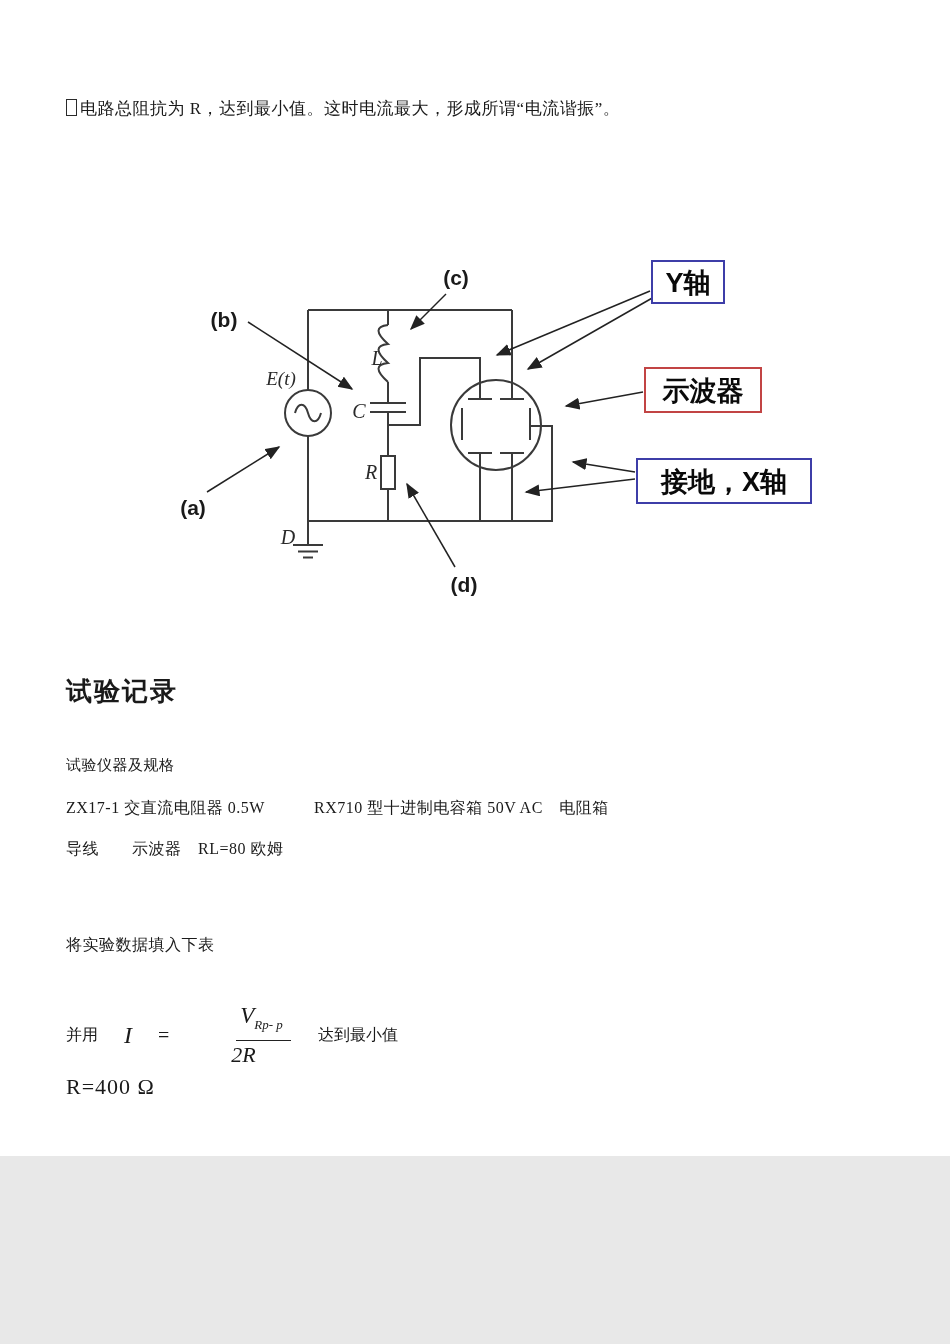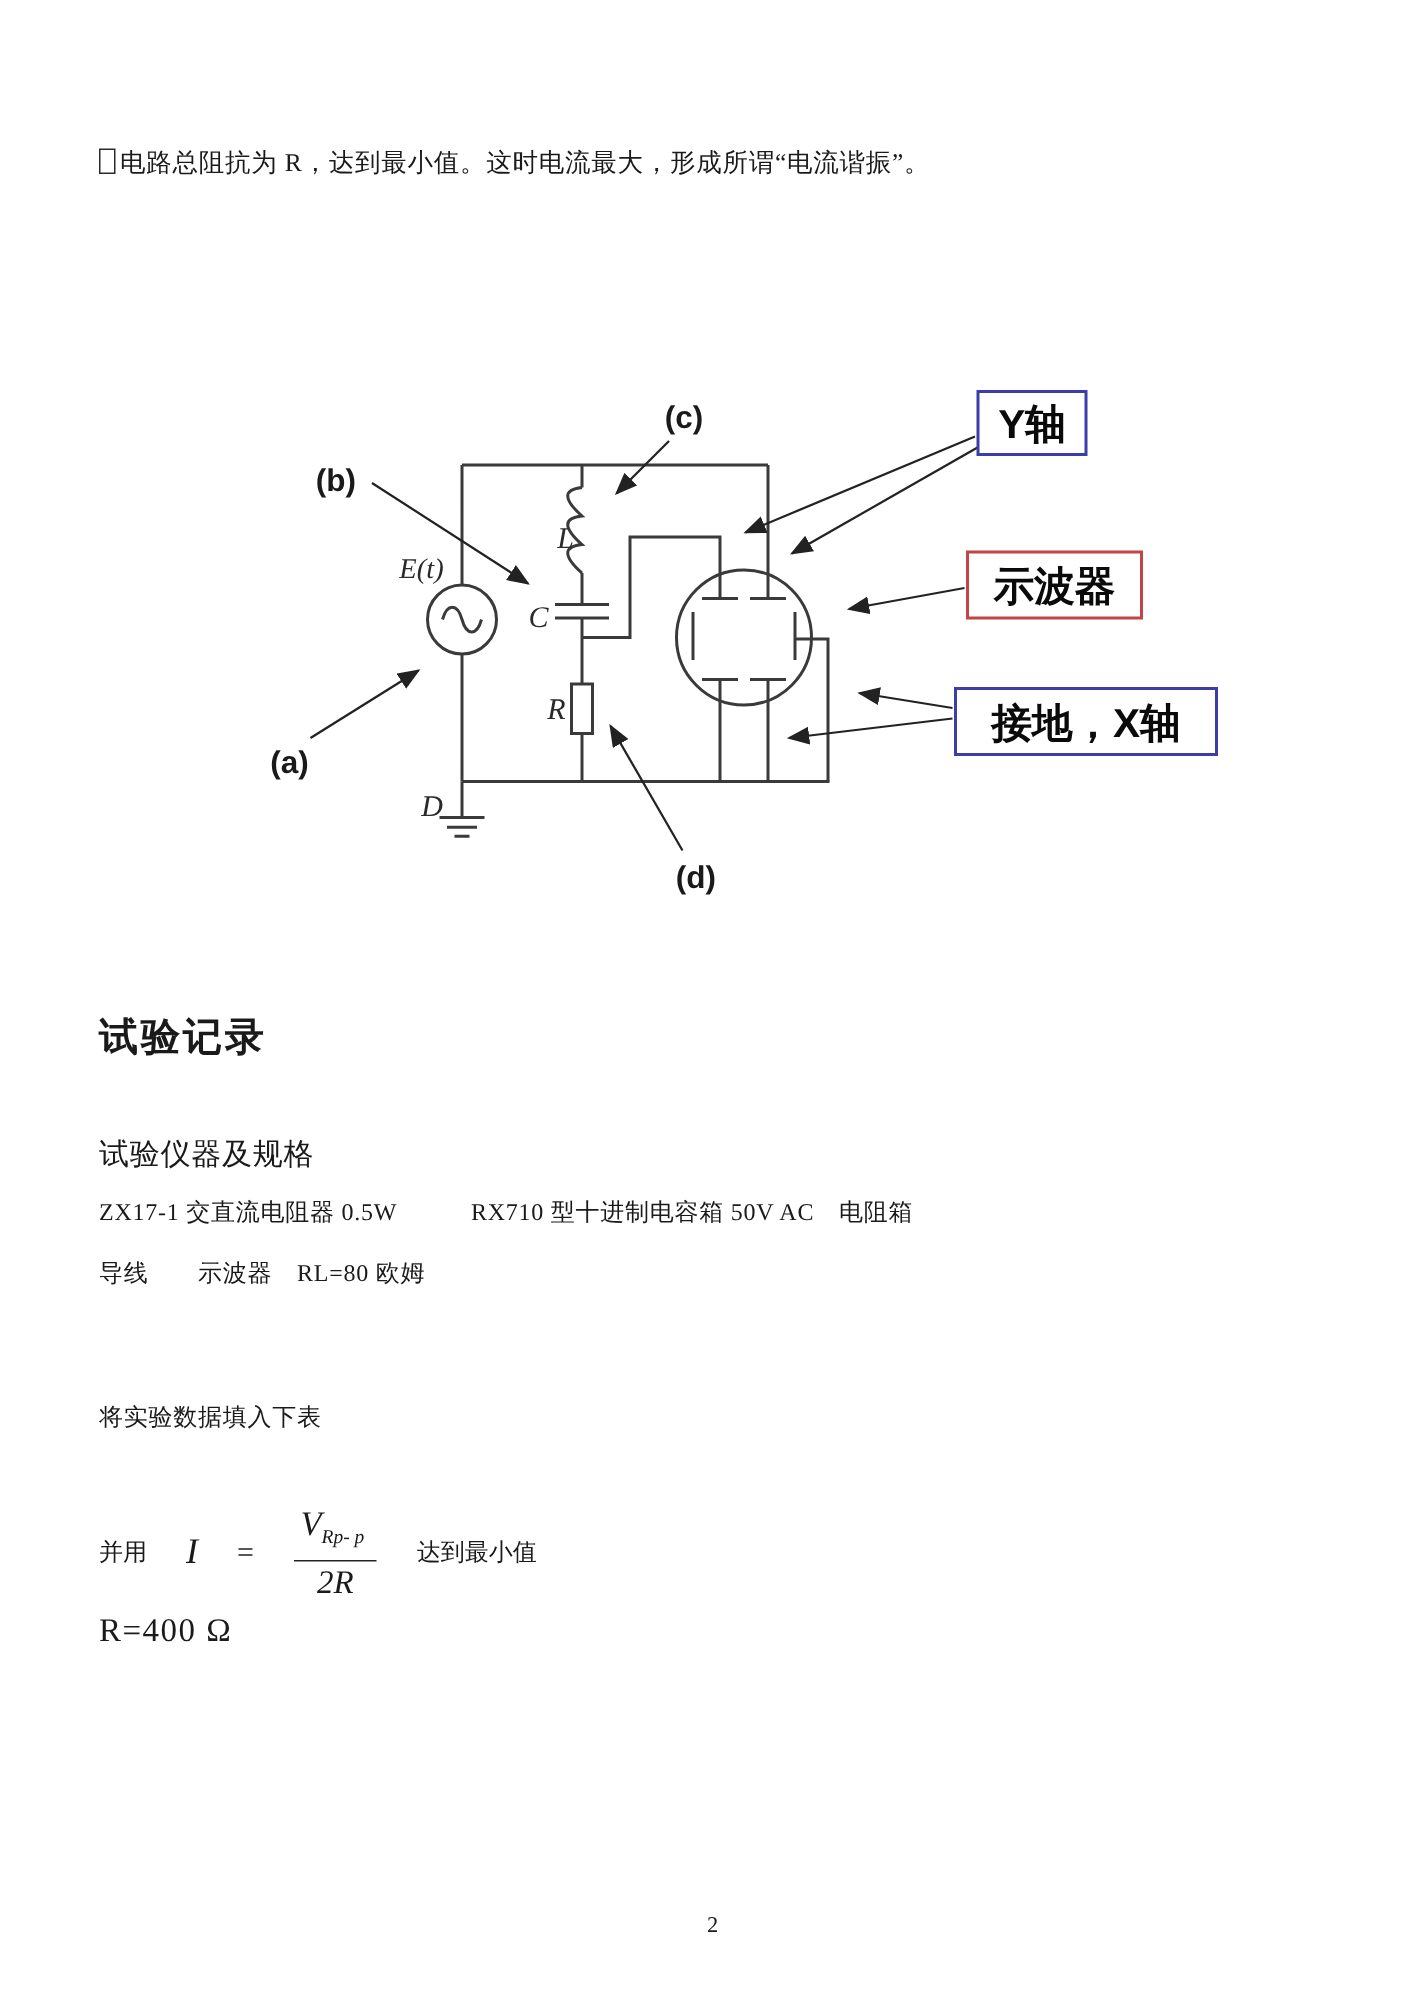--- a/index.html
+++ b/index.html
@@ -1,18 +1,18 @@
 <!DOCTYPE html>
 <html><head>
 <meta charset="utf-8">
 <style>
   html,body{margin:0;padding:0;background:#e8e8e8;}
   .page{
     position:relative;
-    width:950px;height:1344px;
+    width:950px;height:1156px;
     background:#ffffff;
     font-family:"Liberation Serif","DejaVu Serif",serif;
     color:#1a1a1a;
     overflow:hidden;
     margin:0 auto;
   }
   .abs{position:absolute;}
   .intro{
     left:66px;top:97px;width:830px;
     font-size:17px;line-height:24px;letter-spacing:0.5px;
@@ -20,32 +20,32 @@
   .tofu{
     display:inline-block;width:9px;height:15px;
     border:1px solid #2a2a2a;margin-right:3px;vertical-align:-2px;
   }
   .h1{
     left:66px;
     font-family:"Liberation Sans","DejaVu Sans",sans-serif;
     font-weight:bold;font-size:26px;letter-spacing:2px;
   }
   .body-line{left:66px;font-size:16px;letter-spacing:0.5px;}
-  .lbl-17{font-size:20px;}
+  .lbl-17{font-size:15px;}
   .formula{
     left:66px;top:1003px;
     display:flex;align-items:center;gap:24px;
     font-size:16px;
   }
   .math-i{font-style:italic;font-size:24px;margin:0 2px;}
   .math-eq{font-size:20px;}
   .frac{display:inline-flex;flex-direction:column;align-items:center;margin:0 3px;}
   .frac .num{
     font-style:italic;font-size:23px;line-height:26px;
-    padding:0 8px 2px 4px;border-bottom:1.6px solid #222;
+    padding:0 8px 2px 4px;border-bottom:1.6px solid #222;margin-left:40px;
   }
   .frac .num sub{font-size:13px;font-style:italic;}
   .frac .den{font-style:italic;font-size:22px;line-height:26px;padding-top:1px;text-align:right;}
   .rval{left:66px;top:1074px;font-size:22px;letter-spacing:1px;}
   .pageno{left:0;right:0;top:1276px;text-align:center;font-size:15px;}
   svg text{user-select:none;}
   .wire{stroke:#3a3a3a;stroke-width:2;fill:none;}
   .wire-fill{stroke:#3a3a3a;stroke-width:2;fill:#ffffff;}
   .arrow{stroke:#222222;stroke-width:1.5;fill:none;}
   .circ-label{

